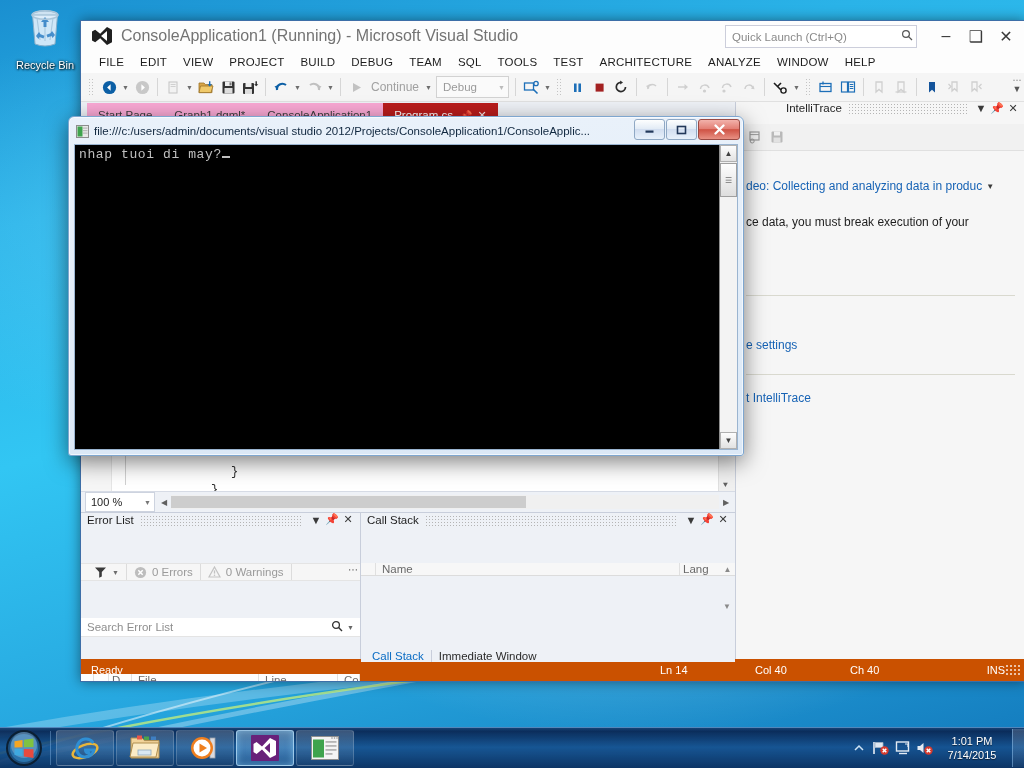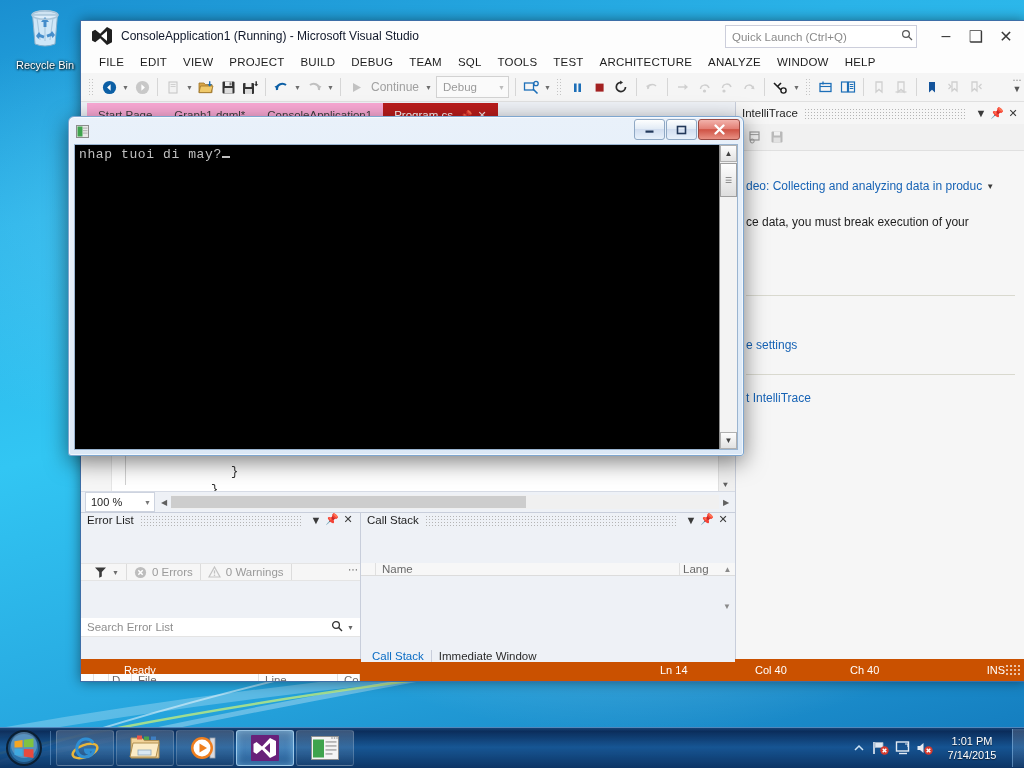--- a/index.html
+++ b/index.html
@@ -22,21 +22,21 @@
 
   
   .vs-window{
     position:absolute;left:80px;top:20px;width:944px;height:660px;
     background:#fff;border:1px solid #3d6fa8;
     box-shadow:0 0 12px rgba(0,0,0,.45);
     display:flex;flex-direction:column;overflow:hidden;
   }
   .vs-titlebar{height:30px;background:#fdfdfd;display:flex;align-items:center;position:relative;}
   .vs-logo{width:22px;height:20px;margin-left:10px;margin-right:8px;flex:none;}
-  .vs-title{font-size:12px;color:#0f172a;}
+  .vs-title{font-size:16px;color:#737373;}
   .quick-launch{
     position:absolute;right:108px;top:4px;width:190px;height:21px;
     background:#fff;border:1px solid #cccedb;display:flex;align-items:center;gap:27px;
   }
   .quick-launch .ql-text{font-size:11.5px;color:#8a8a8a;padding-left:6px;flex:1;}
   .quick-launch .ql-icon{width:18px;text-align:center;color:#5a5a5a;font-size:12px;}
   .win-btns{position:absolute;right:4px;top:0;height:30px;display:flex;align-items:center;}
   .win-btn{width:30px;height:26px;display:flex;align-items:center;justify-content:center;color:#3a3a3a;}
 
   .vs-menubar{height:22px;display:flex;align-items:center;padding-left:10px;background:#fdfdfd;}
@@ -97,27 +97,27 @@
   .search-row .txt{flex:1;font-size:11.5px;color:#8e8e8e;padding-left:6px;}
   .grid-head{height:21px;background:#fdfdfd;border-bottom:1px solid #dcdcdc;display:flex;align-items:center;}
   .gh-cell{font-size:11.5px;color:#6a6a6a;padding:0 6px;border-right:1px solid #e0e0e0;height:100%;display:flex;align-items:center;white-space:nowrap;overflow:hidden;}
   .grid-body{flex:1;background:#fff;position:relative;min-height:0;}
   .panel-tabs{height:20px;background:#eef1f6;display:flex;align-items:center;padding-left:4px;}
   .panel-tab{font-size:11.5px;color:#2b2b2b;padding:0 7px;white-space:nowrap;}
   .panel-tab.active{color:#0a6cc4;border-right:1px solid #c9cedb;}
 
   
   .vs-right{width:289px;background:#f6f6f6;border-left:1px solid #c8cedb;display:flex;flex-direction:column;}
-  .it-head{height:22px;display:flex;align-items:center;padding:0 4px 0 6px;}
+  .it-head{height:22px;display:flex;padding:0 4px 0 6px;margin-left:44px;}
   .it-toolbar{height:26px;background:#f1f1f1;border-bottom:1px solid #e0e0e0;display:flex;align-items:center;padding-left:8px;}
   .it-body{flex:1;background:#f6f6f6;padding:0 10px;font-size:12px;color:#1e1e1e;overflow:hidden;}
   .it-link{color:#1763b5;font-size:12px;}
   .it-rule{height:1px;background:#d9d9cf;margin:10px 0;}
 
-  .vs-status{height:22px;background:#ca5100;display:flex;align-items:center;color:#fff;font-size:11px;padding-left:33px;}
+  .vs-status{height:22px;background:#ca5100;display:flex;align-items:center;color:#fff;font-size:11px;}
   .st-ready{padding-left:10px;flex:1;}
   .st-cell{width:95px;}
   .st-grip{width:16px;height:12px;margin-right:4px;background-image:radial-gradient(rgba(255,255,255,.65) .8px,transparent .8px);background-size:4px 4px;}
 
   
   .console-window{
     position:absolute;left:68px;top:116px;width:676px;height:340px;
     background:linear-gradient(180deg,#e9f1fa 0%,#dbe8f6 100%);
     border:1px solid #7ea6cf;border-radius:6px 6px 3px 3px;
     box-shadow:0 6px 22px rgba(0,0,0,.5),0 0 0 1px rgba(255,255,255,.6) inset;
@@ -632,20 +632,21 @@
 
 <div class="console-window">
   <div class="cw-title">
     <svg class="cw-icon" viewBox="0 0 13 13">
       <rect x="0.5" y="0.5" width="12" height="12" fill="#e8e8e8" stroke="#8c8c8c"></rect>
       <rect x="1.5" y="1.5" width="5" height="10" fill="#3fa34d"></rect>
       <rect x="7" y="2.5" width="4.5" height="1.2" fill="#b8b8b8"></rect>
       <rect x="7" y="5" width="4.5" height="1.2" fill="#b8b8b8"></rect>
       <rect x="7" y="7.5" width="4.5" height="1.2" fill="#b8b8b8"></rect>
     </svg>
+    <div class="cw-title-text">file:///c:/users/admin/documents/visual studio 2012/Projects/ConsoleApplication1/ConsoleApplic...</div>
     <div class="cw-btns">
       <div class="cwb">
         <svg width="11" height="9" viewBox="0 0 11 9">
             <rect x="1.5" y="5.5" width="8" height="2.2" fill="#22385a"></rect>
           </svg>
       </div>
       <div class="cwb">
         <svg width="11" height="10" viewBox="0 0 11 10">
             <rect x="1.5" y="1.5" width="8" height="7" fill="none" stroke="#22385a" stroke-width="1.6"></rect>
           </svg>

